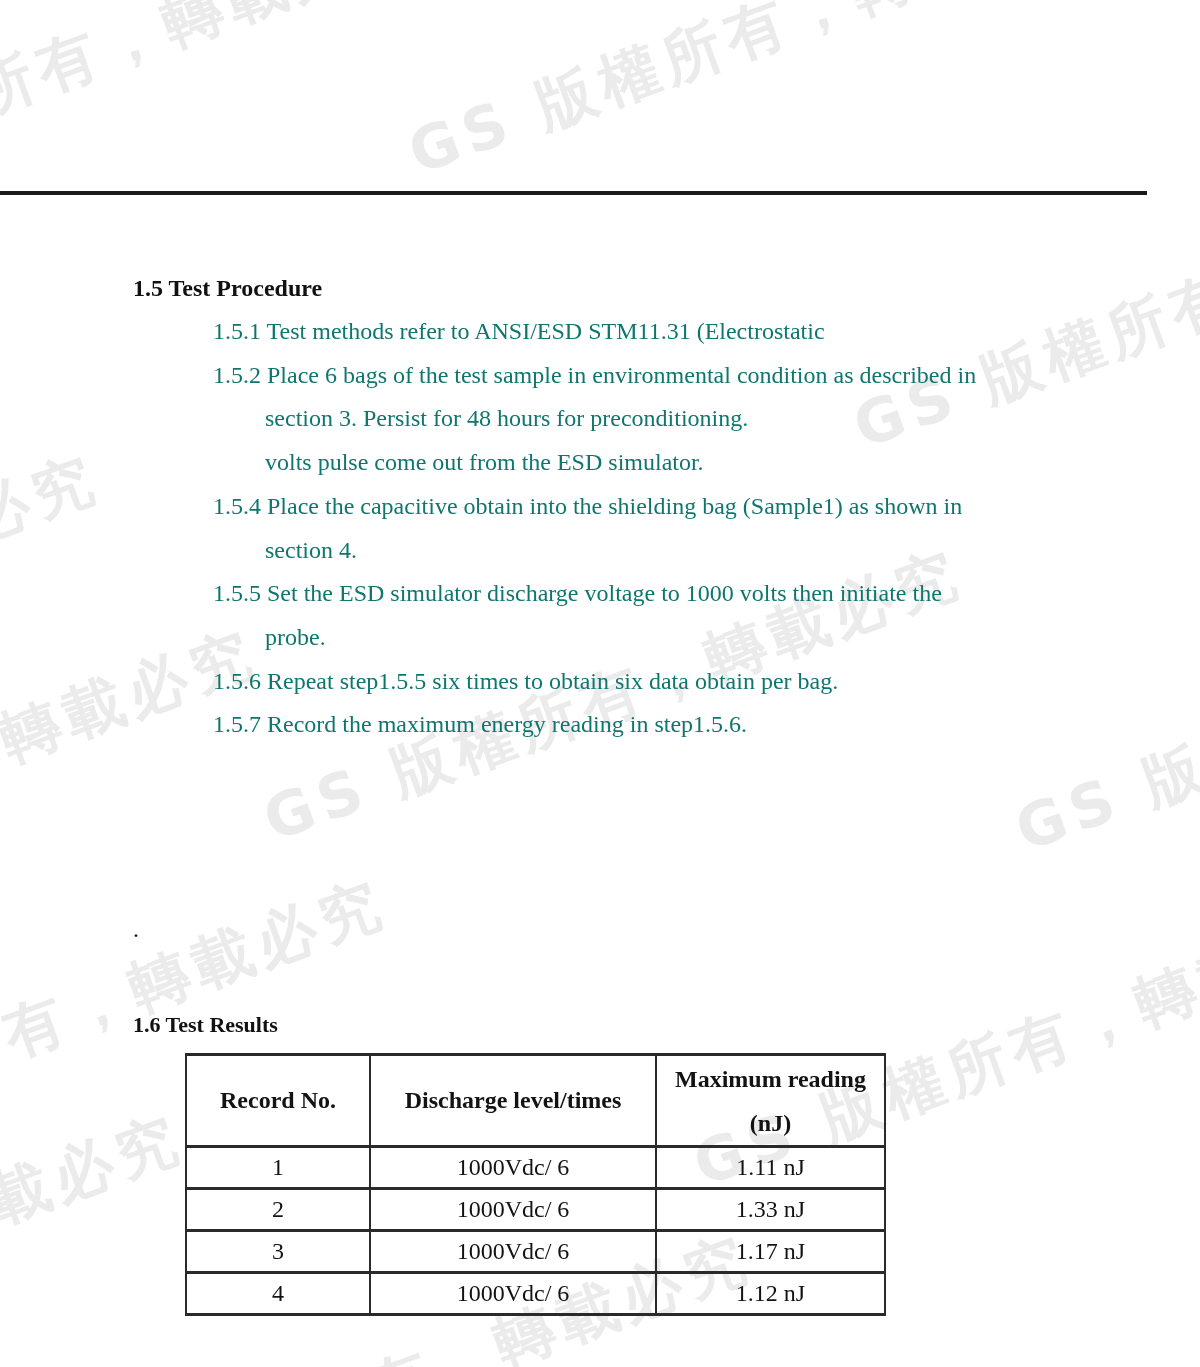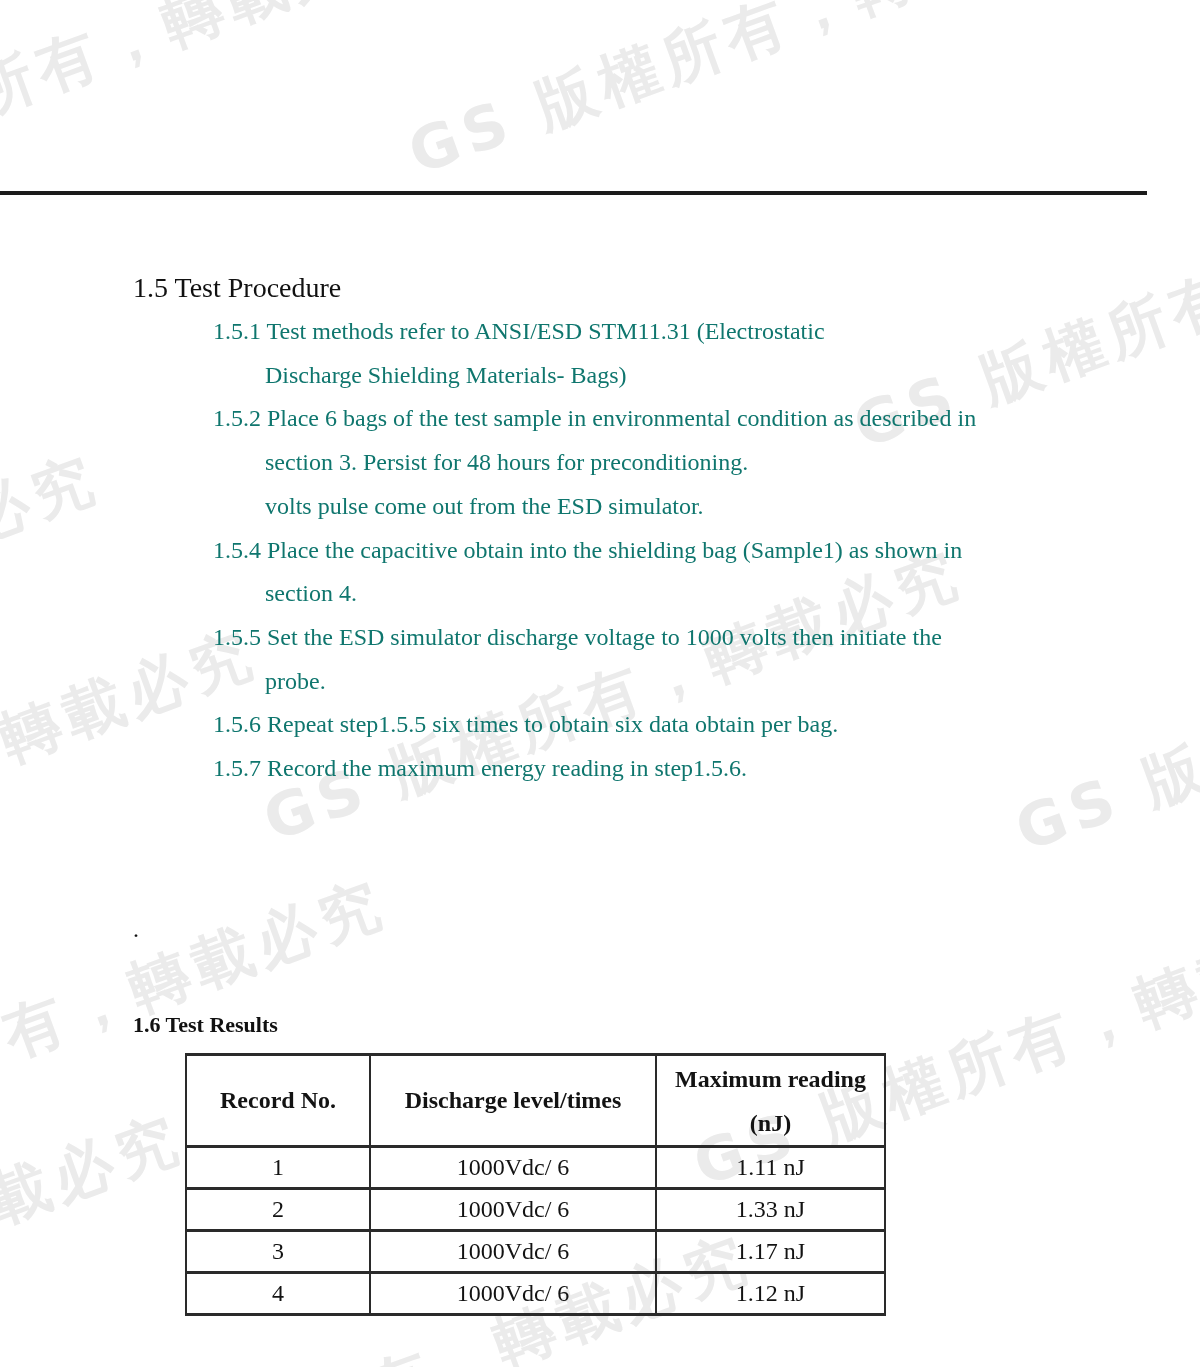--- a/index.html
+++ b/index.html
@@ -44,22 +44,22 @@
     position: absolute;
     left: 0; top: 191px;
     width: 1147px; height: 4px;
     background: #1b1b1b;
     z-index: 2;
   }
 
   
   .content { position: absolute; left: 133px; top: 272px; width: 1010px; z-index: 2; }
   .sec-heading {
-    font-size: 28px;
-    font-weight: normal;
+    font-size: 24px;
+    font-weight: bold;
     line-height: 32px;
     margin: 0 0 6px 0;
     color: #111;
   }
   .proc-line {
     font-size: 24px;
     line-height: 43.7px;
     white-space: nowrap;
     color: #0f766e;
   }
@@ -123,21 +123,20 @@
   <div class="wm wm8">GS 版權所有，轉載必究</div>
   <div class="wm wm9">GS 版權所有，轉載必究</div>
   <div class="wm wm10">GS 版權所有，轉載必究</div>
   <div class="wm wm11">GS 版權所有，轉載必究</div>
 
   <div class="divider"></div>
 
   <div class="content">
     <div class="sec-heading">1.5 Test Procedure</div>
     <div class="proc-line indent-1">1.5.1 Test methods refer to ANSI/ESD STM11.31 (Electrostatic</div>
-    <div class="proc-line indent-2">Discharge Shielding Materials- Bags)</div>
     <div class="proc-line indent-1">1.5.2 Place 6 bags of the test sample in environmental condition as described in</div>
     <div class="proc-line indent-2">section 3. Persist for 48 hours for preconditioning.</div>
     <div class="proc-line indent-2">volts pulse come out from the ESD simulator.</div>
     <div class="proc-line indent-1">1.5.4 Place the capacitive obtain into the shielding bag (Sample1) as shown in</div>
     <div class="proc-line indent-2">section 4.</div>
     <div class="proc-line indent-1">1.5.5 Set the ESD simulator discharge voltage to 1000 volts then initiate the</div>
     <div class="proc-line indent-2">probe.</div>
     <div class="proc-line indent-1">1.5.6 Repeat step1.5.5 six times to obtain six data obtain per bag.</div>
     <div class="proc-line indent-1">1.5.7 Record the maximum energy reading in step1.5.6.</div>
   </div>

